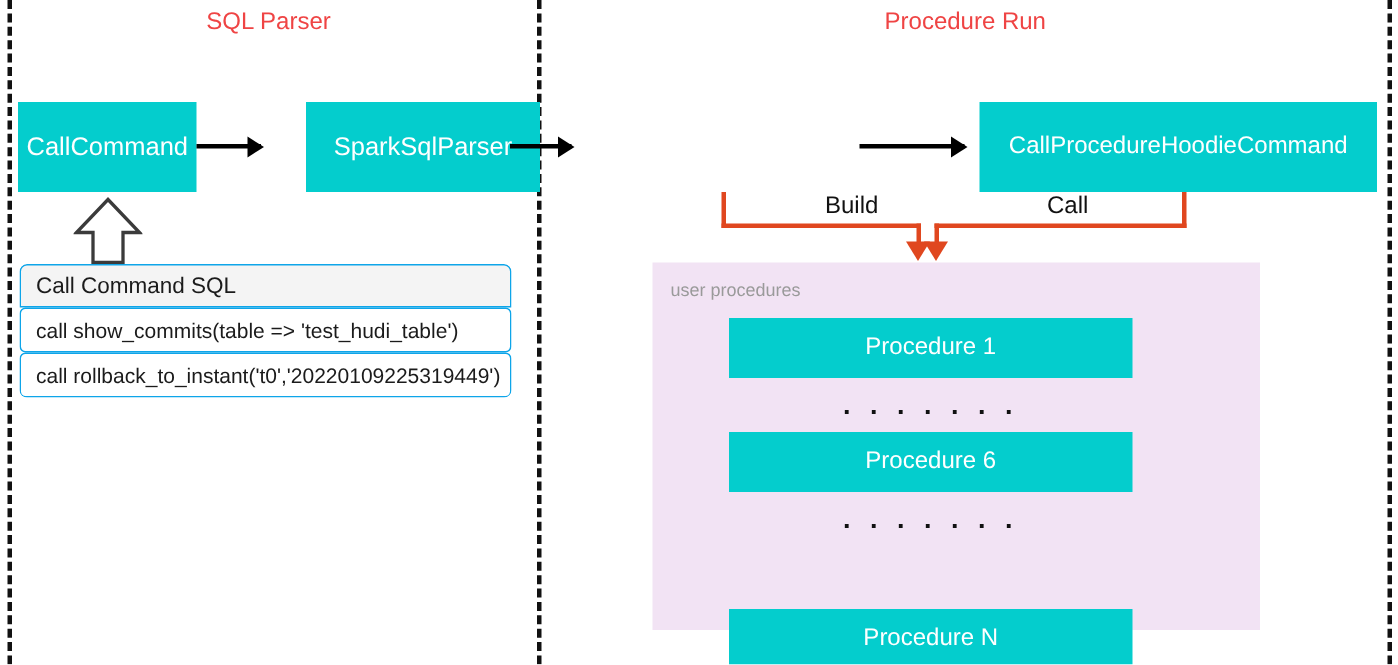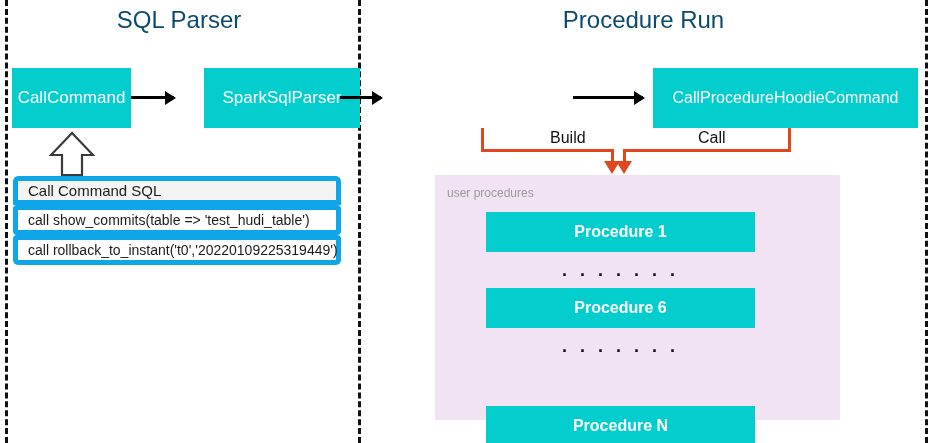--- a/index.html
+++ b/index.html
@@ -26,22 +26,22 @@
     height: 443px;
     border-left: 3px dashed #111111;
   }
   .divider.d-left  { left: 5px; }
   .divider.d-mid   { left: 358px; }
   .divider.d-right { left: 925px; }
 
   
   .section-title {
     position: absolute;
-    font-size: 24px;
-    color: #0c4a6e;
+    font-size: 16px;
+    color: #ef4444;
     white-space: nowrap;
     text-align: center;
   }
   #title-sql  { left: 0px;   top: 6px;  width: 358px; }
   #title-proc { left: 362px; top: 6px;  width: 563px; }
 
   
   .box {
     position: absolute;
     background: #04cdcd;
@@ -94,21 +94,21 @@
     left: 13px;
     top: 176px;
     width: 328px;
     border-radius: 5px;
     box-sizing: border-box;
     overflow: hidden;
     background: #ffffff;
   }
   .sql-row {
     box-sizing: border-box;
-    border: 5px solid #0ea5e9;
+    border: 1px solid #0ea5e9;
     border-radius: 4px;
     padding: 5px 10px;
     font-size: 14px;
     color: #1b1b1b;
     background: #ffffff;
     white-space: nowrap;
     height: 30px;
     display: flex;
     align-items: center;
   }
@@ -163,21 +163,20 @@
     position: absolute;
     left: 51px;
     width: 269px;
     height: 40px;
     background: #04cdcd;
     color: #ffffff;
     display: flex;
     align-items: center;
     justify-content: center;
     font-size: 16px;
-    font-weight: bold;
   }
   #proc-1 { top: 37px; }
   #proc-2 { top: 113px; }
   #proc-n { top: 189px; margin-top: 42px; }
 
   .dots {
     position: absolute;
     left: 51px;
     width: 269px;
     text-align: center;

